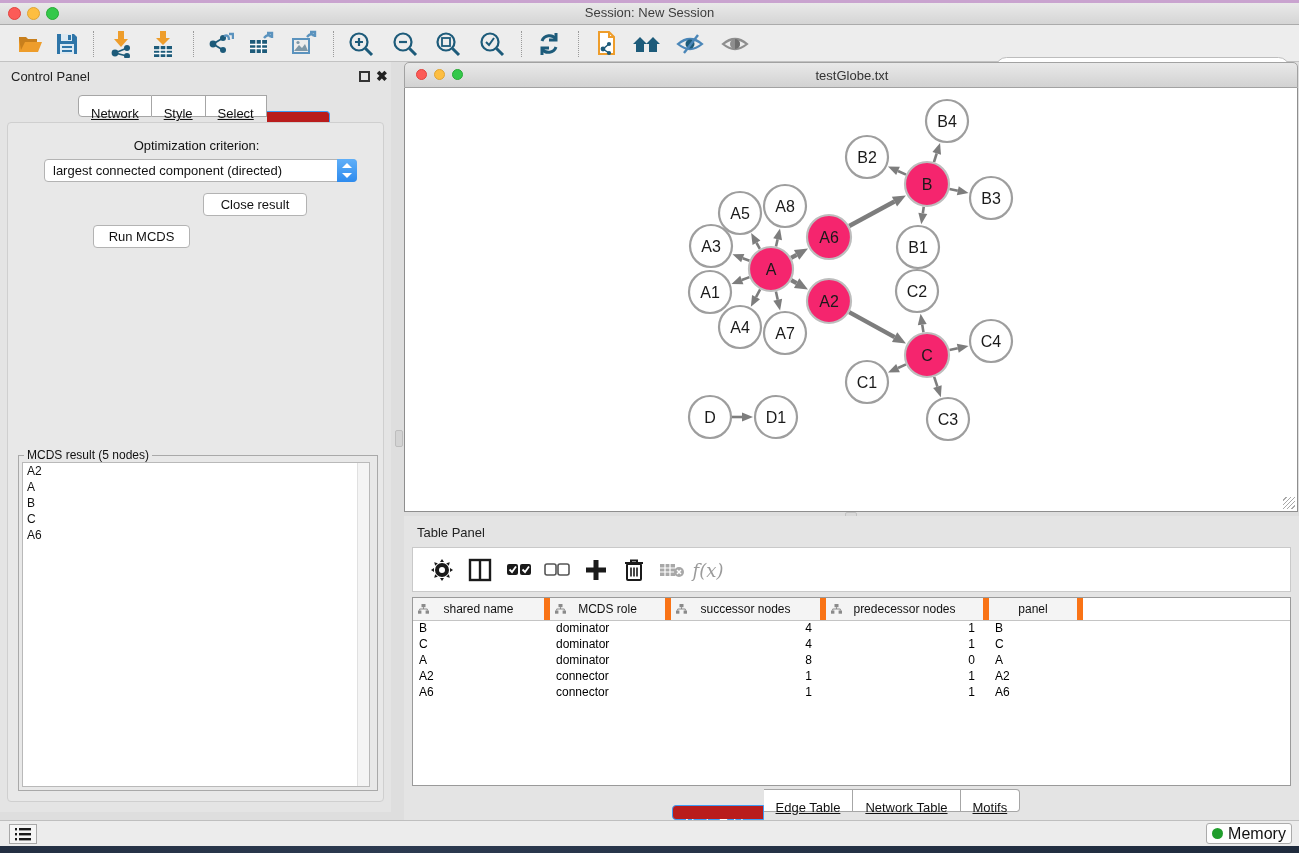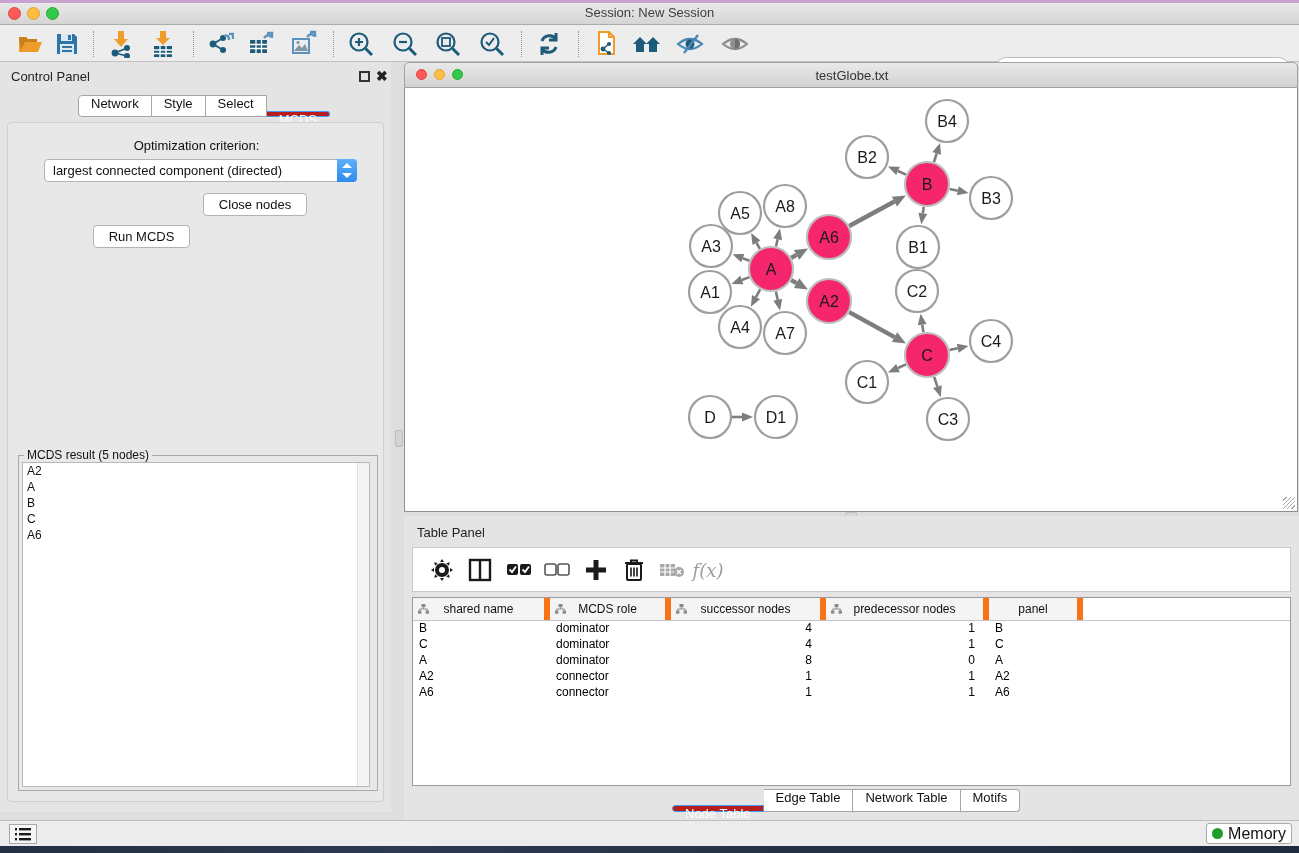--- a/index.html
+++ b/index.html
@@ -25,21 +25,21 @@
     border:1px solid #BDBDBD; border-radius:12px; display:flex; align-items:center; padding-left:8px; }
 
   
   #control-panel { left:0; top:62px; width:391px; height:750px; background:#E4E4E4; }
   #cp-header { position:absolute; left:0; top:0; width:391px; height:26px; }
   #cp-title { position:absolute; left:11px; top:7px; font-size:13px; color:#222; }
   .panel-float { position:absolute; width:11px; height:11px; border:2px solid #333; }
   .panel-close { position:absolute; font-size:14px; font-weight:bold; color:#222; line-height:11px; }
   #cp-tabs { position:absolute; left:78px; top:33px; height:22px; display:flex; }
   .seg-tab { font-size:13px; color:#111; background:#fff; border:1px solid #A6A6A6; border-left:none;
-    padding:0 12px 3px 12px; line-height:16px; }
+    padding:10px 12px 3px 12px; line-height:16px;text-decoration:underline; }
   .seg-tab:first-child { border-left:1px solid #A6A6A6; border-radius:4px 0 0 4px; }
   .seg-tab:last-child { border-radius:0 4px 4px 0; }
   .seg-tab.active { background:#b91c1c; border-color:#3E9BF4; color:#fff;margin-top:16px; }
   #cp-content { position:absolute; left:7px; top:60px; width:377px; height:680px;
     background:#E8E8E8; border:1px solid #CFCFCF; border-radius:4px; }
   #opt-label { position:absolute; left:0; top:15px; width:377px; text-align:center; font-size:13px; color:#111; }
   #opt-select { position:absolute; left:36px; top:36px; width:313px; height:23px; background:#fff;
     border:1px solid #B3B3B3; border-radius:4px; display:flex; align-items:center; }
   #opt-select-text { flex:1; font-size:13px; color:#111; padding-left:8px; white-space:nowrap; overflow:hidden; }
   #opt-stepper { width:20px; height:23px; margin-right:-1px; background:linear-gradient(#5FAFF8,#2E8BEE);
@@ -262,21 +262,21 @@
   <div id="cp-content">
     <div id="opt-label">Optimization criterion:</div>
     <div id="opt-select">
       <span id="opt-select-text">largest connected component (directed)</span>
       <span id="opt-stepper">
           <span class="stepper-up"></span>
           <span class="stepper-dn"></span>
         </span>
     </div>
     <button class="mac-btn" style="left:85px; top:70px; width:97px;margin-top:32px;">Run MCDS</button>
-    <button class="mac-btn" style="left:195px; top:70px; width:104px;">Close nodes</button>
+    <button class="mac-btn" style="left:195px; top:70px; width:104px;">Close result</button>
     <div id="mcds-fieldset">
       <span id="mcds-legend">MCDS result (5 nodes)</span>
       <div id="mcds-list">
         <div class="mcds-item">A2</div>
           <div class="mcds-item">A</div>
           <div class="mcds-item">B</div>
           <div class="mcds-item">C</div>
           <div class="mcds-item">A6</div>
           <div id="mcds-scroll"></div>
       </div>

